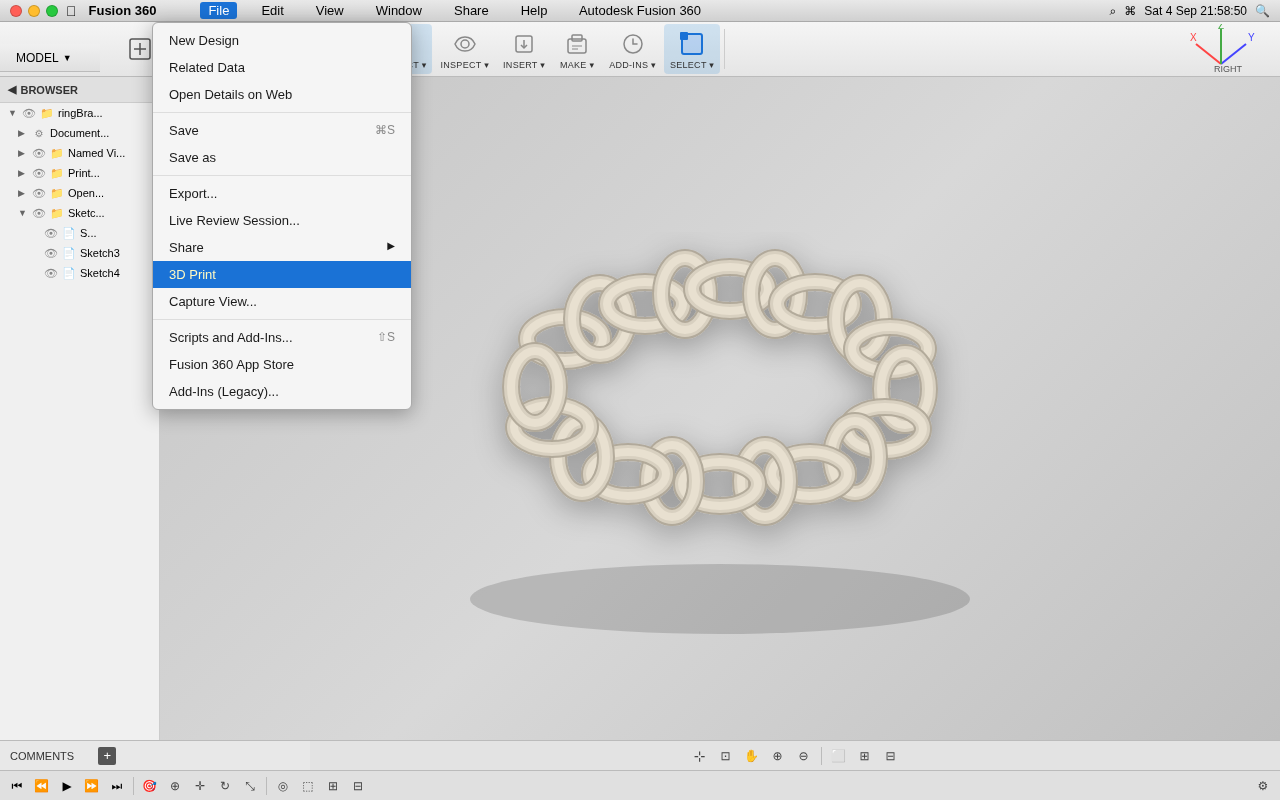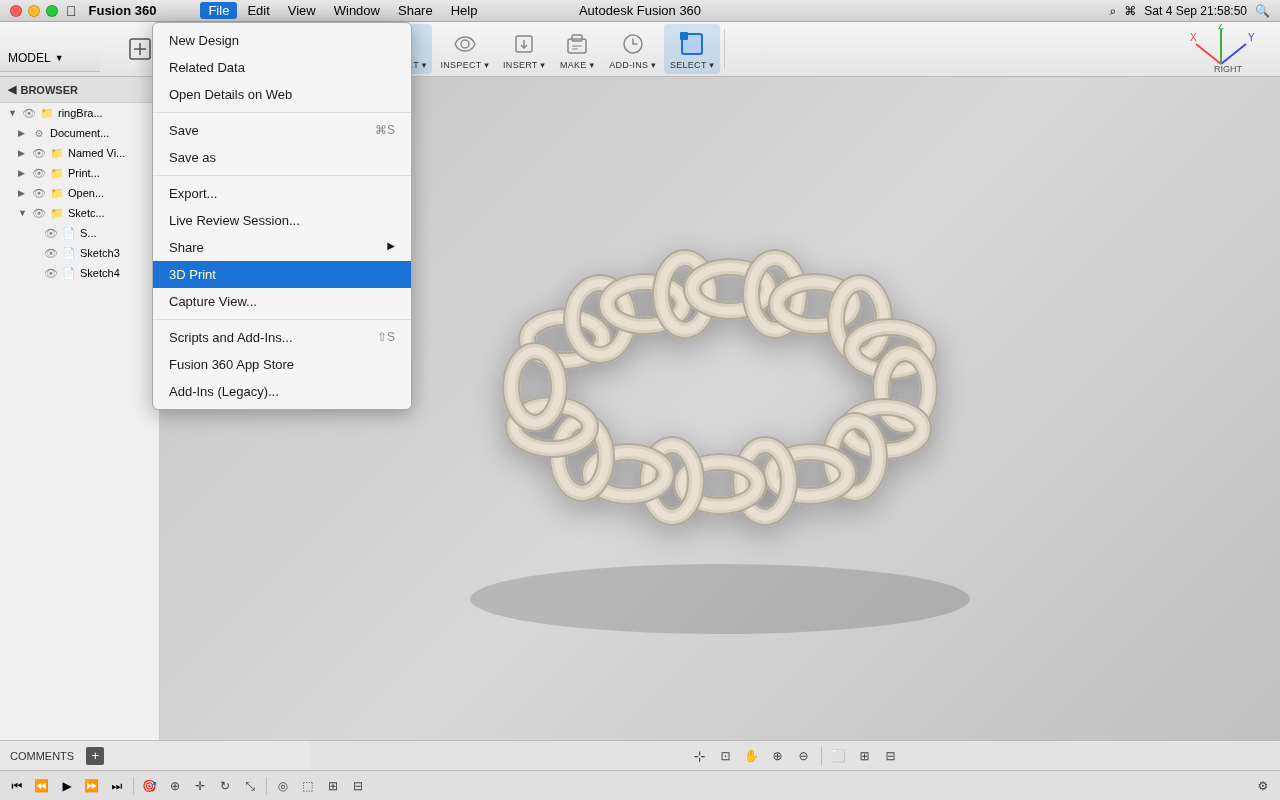--- a/index.html
+++ b/index.html
@@ -14,21 +14,21 @@
     .title-bar-left { display: flex; align-items: center; gap: 8px; }
     .traffic-light { display: flex; gap: 6px; }
     .tl-btn { width: 12px; height: 12px; border-radius: 50%; border: 1px solid rgba(0,0,0,0.2); }
     .tl-close { background: #ff5f57; }
     .tl-min { background: #ffbd2e; }
     .tl-max { background: #28c940; }
     .apple-icon { font-size: 14px; margin-right: 4px; }
     .app-name { font-weight: bold; font-size: 13px; }
     .title-bar-center { position: absolute; left: 50%; transform: translateX(-50%); font-size: 13px; font-weight: 500; }
     .title-bar-right { display: flex; align-items: center; gap: 8px; font-size: 12px; }
-    .menu-bar { display: flex; align-items: center; gap: 2px; padding-left: 36px; }
+    .menu-bar { display: flex; align-items: center; gap: 16px; padding-left: 36px; }
     .menu-item { padding: 1px 8px; border-radius: 3px; cursor: pointer; font-size: 13px; }
     .menu-item.active { background: #1a72d6; color: white; }
 
     
     #toolbar {
       width: 100%; height: 55px; background: linear-gradient(to bottom, #f5f5f5, #e5e5e5);
       border-bottom: 1px solid #bbb; display: flex; align-items: center; padding: 0 4px;
       gap: 2px; z-index: 90; position: relative;
     }
     .tool-group { display: flex; flex-direction: column; align-items: center; padding: 4px 6px; cursor: pointer; border-radius: 4px; min-width: 48px; }
@@ -72,21 +72,21 @@
 
     
     #file-menu { position: absolute; top: 22px; left: 152px; width: 260px; background: #f5f5f5; border: 1px solid #aaa; border-radius: 6px; box-shadow: 0 4px 20px rgba(0,0,0,0.3); z-index: 1000; padding: 4px 0; }
     .menu-divider { height: 1px; background: #ddd; margin: 4px 0; }
     .dropdown-item { padding: 6px 16px; cursor: pointer; font-size: 13px; color: #1a1a1a; display: flex; justify-content: space-between; white-space: nowrap; }
     .dropdown-item.highlighted { background: #1a72d6; color: #fef9c3; }
     .dropdown-item .shortcut { color: #888; font-size: 12px; }
     .dropdown-item .submenu-arrow { font-size: 10px; }
 
     
-    #model-selector { position: absolute; top: 22px; left: 0; width: 100px; height: 28px; background: linear-gradient(to bottom, #f0f0f0, #e0e0e0); border-bottom: 1px solid #bbb; display: flex; align-items: center; padding: 0 8px; gap: 4px; cursor: pointer; font-size: 12px; font-weight: 500; z-index: 50; }
+    #model-selector { position: absolute; top: 22px; left: 0; width: 100px; height: 28px; background: linear-gradient(to bottom, #f0f0f0, #e0e0e0); border-bottom: 1px solid #bbb; display: flex; align-items: center; padding: 0 16px; gap: 4px; cursor: pointer; font-size: 12px; font-weight: 500; z-index: 50; }
   </style>
 </head>
 <body>
 
 <div id="title-bar">
   <div class="title-bar-left">
     <div class="traffic-light">
       <div class="tl-btn tl-close"></div>
       <div class="tl-btn tl-min"></div>
       <div class="tl-btn tl-max"></div>
@@ -503,21 +503,21 @@
     <span class="shortcut">⇧S</span>
   </div>
   <div class="dropdown-item">
     <span>Fusion 360 App Store</span>
   </div>
   <div class="dropdown-item">
     <span>Add-Ins (Legacy)...</span>
   </div>
 </div>
 
-<div id="bottom-bar" style="position:absolute; bottom:30px; left:0; width:310px; height:30px; z-index:50; background:#e8e8e8; border-top:1px solid #bbb; display:flex; align-items:center; padding: 0 10px; gap:8px;">
+<div id="bottom-bar" style="position:absolute; bottom:30px; left:0; width:310px; height:30px; z-index:50; background:#e8e8e8; border-top:1px solid #bbb; display:flex; align-items:center; padding: 0 10px; gap:20px;">
   <span class="comments-label">COMMENTS</span>
   <div class="add-comment-btn">
     <span>+</span>
   </div>
 </div>
 
 <div id="timeline-bar" style="position:absolute; bottom:0; left:0; width:1280px; height:30px; background:#e0e0e0; border-top:1px solid #bbb; display:flex; align-items:center; padding: 0 6px; gap:3px;">
   <div class="tl-btn-icon">⏮</div>
   <div class="tl-btn-icon">⏪</div>
   <div class="tl-btn-icon">▶</div>

